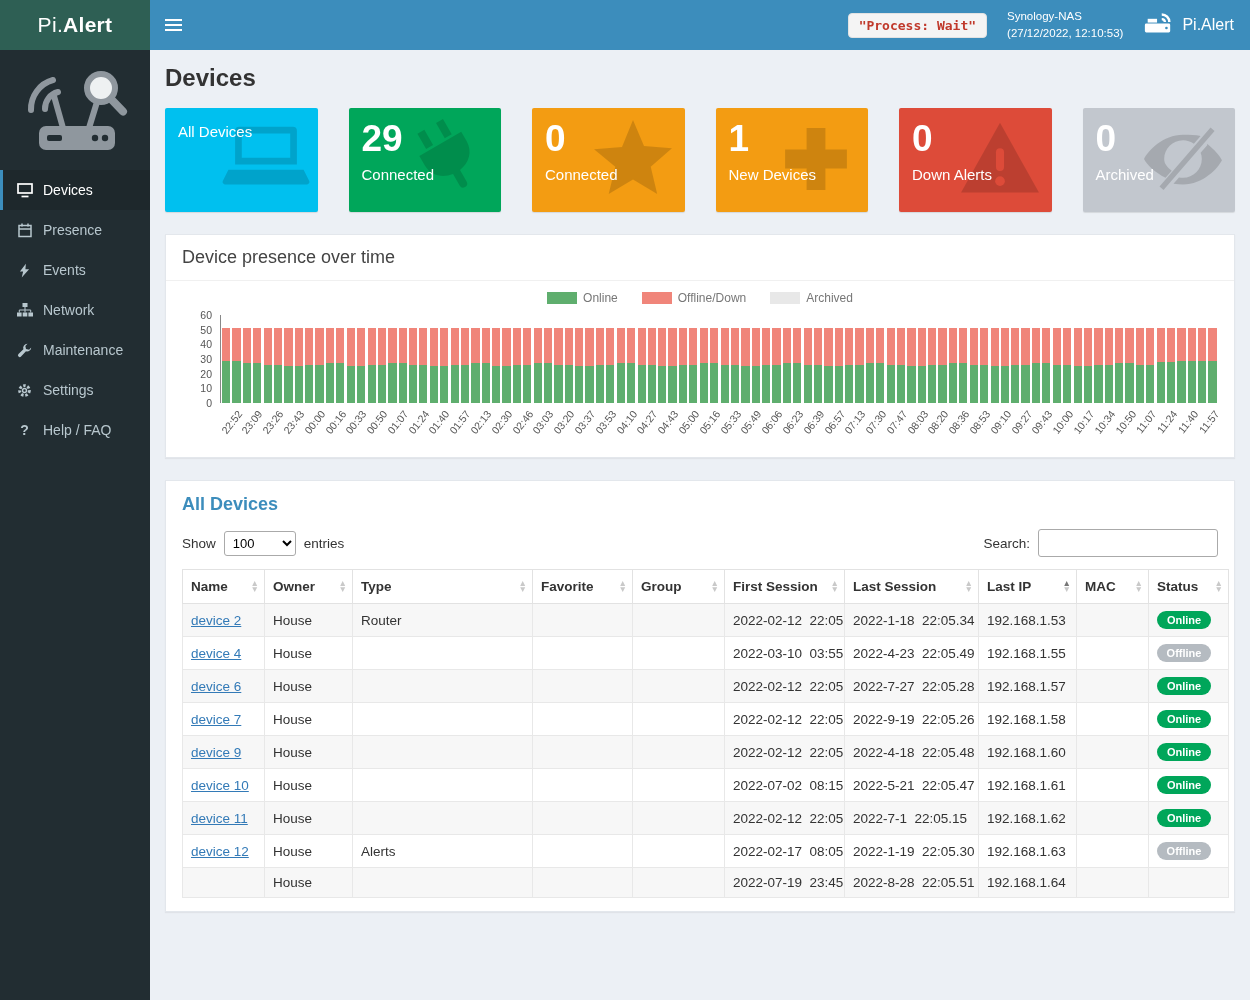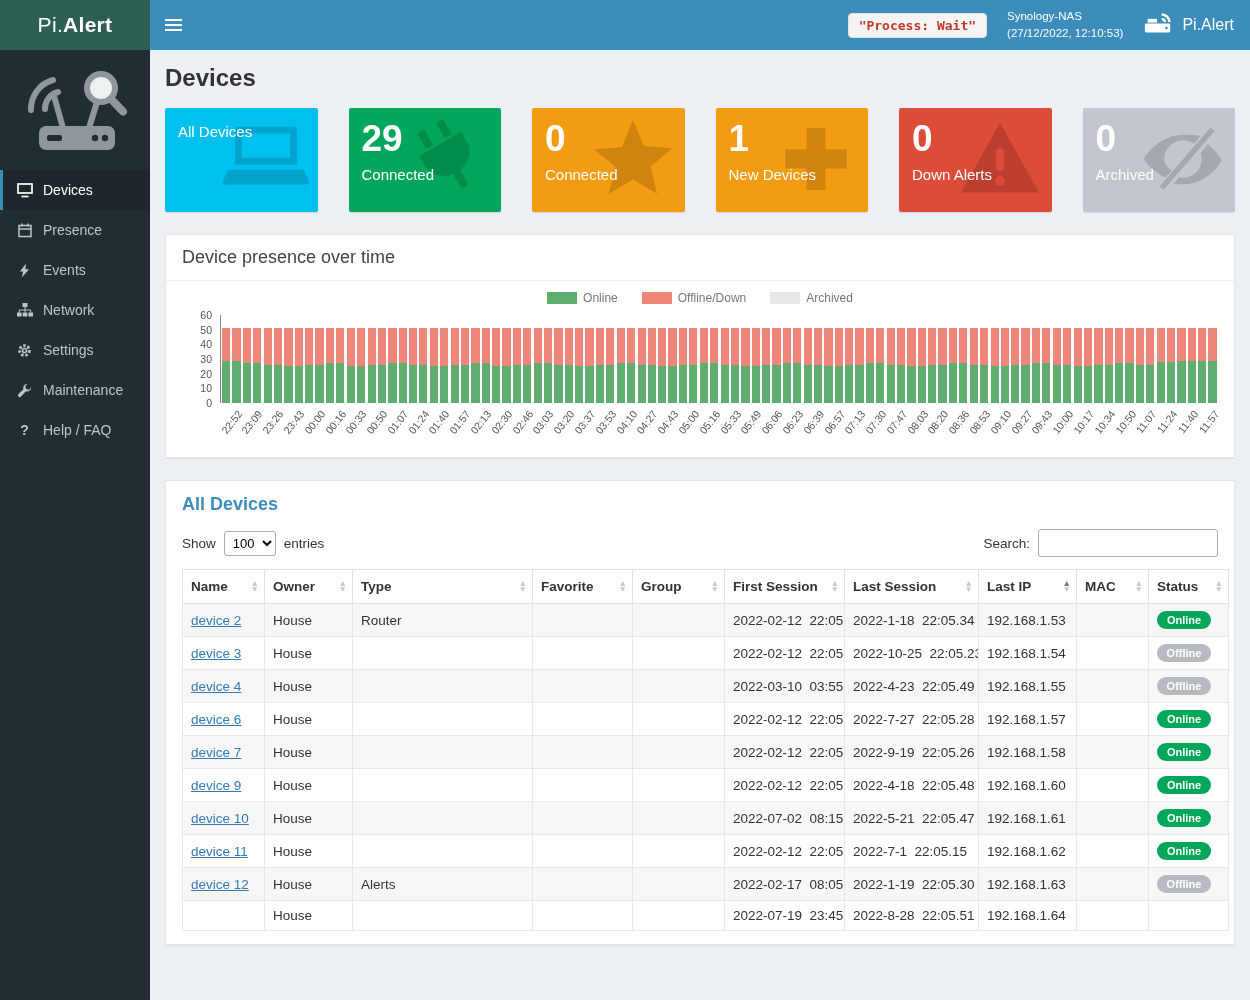--- a/index.html
+++ b/index.html
@@ -52,21 +52,21 @@
   .bar{flex:1;display:flex;flex-direction:column;justify-content:flex-end}
   .seg-off{background:#f0857a}
   .seg-on{background:#5fae6e}
   .xlabels{position:relative;height:48px}
   .xlabels span{position:absolute;top:5px;font-size:10.5px;color:#555;white-space:nowrap;transform:translateX(-100%) rotate(-52deg);transform-origin:right top}
 
   
   .panel-table{padding:13px 16px}
   .tp-title{color:#3c8dbc;font-size:18px;margin-bottom:14px;font-weight:600}
   .controls{display:flex;align-items:center;margin-bottom:12px;font-size:13.5px;color:#333}
-  .controls select{margin:0 8px;padding:3px 4px;border:1px solid #aaa;border-radius:3px;font-size:13px;width:52px;background:#fff}
+  .controls select{margin:0 8px;padding:3px 4px;border:1px solid #aaa;border-radius:3px;font-size:13px;width:72px;background:#fff}
   .search{margin-left:auto;display:flex;align-items:center;gap:8px}
   .search input{width:180px;height:28px;border:1px solid #aaa;border-radius:3px;padding:0 6px;font-size:13px}
   table{width:100%;border-collapse:collapse;font-size:13.5px;table-layout:fixed}
   th{font-weight:bold;text-align:left;padding:9px 18px 9px 8px;border:1px solid #e2e2e2;position:relative;cursor:pointer;white-space:nowrap;overflow:hidden}
   .sorters{position:absolute;right:5px;top:50%;transform:translateY(-50%);display:flex;flex-direction:column;font-size:8.5px;color:#c9c9c9;line-height:.8}
   .sorters i{font-style:normal}
   th.sorted-asc .sorters i:first-child{color:#777}
   td{padding:7px 8px;border:1px solid #e8e8e8;white-space:pre;overflow:hidden}
   tbody tr:nth-child(odd){background:#f7f7f7}
   a.devlink{color:#337ab7;text-decoration:underline;cursor:pointer}
@@ -163,33 +163,33 @@
             <rect x="5.7" y="9.5" width="4.6" height="4" fill="currentColor"></rect>
             <rect x="11.4" y="9.5" width="4.6" height="4" fill="currentColor"></rect>
             <path d="M8 4v3 M2.3 9.5V7h11.4v2.5 M8 7v2.5" stroke="currentColor" fill="none"></path>
           </svg>
         </span>
         <span class="ml">Network</span>
       </li>
       <li class="menu-item">
         <span class="mi">
           <svg width="15" height="15" viewBox="0 0 16 16">
+            <path d="M15.2 4.4a4.4 4.4 0 0 1-5.6 4.4L4.3 14.5a1.9 1.9 0 1 1-2.7-2.7L6.8 6.6A4.4 4.4 0 0 1 11.2.8L8.9 3.1l.7 3.3 3.3.7 2.3-2.3z" fill="currentColor"></path>
+          </svg>
+        </span>
+        <span class="ml">Maintenance</span>
+      </li>
+      <li class="menu-item">
+        <span class="mi">
+          <svg width="15" height="15" viewBox="0 0 16 16">
             <circle cx="8" cy="8" r="5.2" fill="none" stroke="currentColor" stroke-width="3.1" stroke-dasharray="2.6 1.9"></circle>
             <circle cx="8" cy="8" r="2.1" fill="none" stroke="currentColor" stroke-width="1.6"></circle>
           </svg>
         </span>
         <span class="ml">Settings</span>
-      </li>
-      <li class="menu-item">
-        <span class="mi">
-          <svg width="15" height="15" viewBox="0 0 16 16">
-            <path d="M15.2 4.4a4.4 4.4 0 0 1-5.6 4.4L4.3 14.5a1.9 1.9 0 1 1-2.7-2.7L6.8 6.6A4.4 4.4 0 0 1 11.2.8L8.9 3.1l.7 3.3 3.3.7 2.3-2.3z" fill="currentColor"></path>
-          </svg>
-        </span>
-        <span class="ml">Maintenance</span>
       </li>
       <li class="menu-item">
         <span class="mi">
           <span style="font-weight:bold;font-size:14px">?</span>
         </span>
         <span class="ml">Help / FAQ</span>
       </li>
     </ul>
 </aside>
 
@@ -880,32 +880,20 @@
             <td>Router</td>
             <td></td>
             <td></td>
             <td>2022-02-12  22:05</td>
             <td>2022-1-18  22:05.34</td>
             <td>192.168.1.53</td>
             <td></td>
             <td><span class="badge online">Online</span></td>
           </tr>
           <tr>
-            <td><a class="devlink">device 3</a></td>
-            <td>House</td>
-            <td></td>
-            <td></td>
-            <td></td>
-            <td>2022-02-12  22:05</td>
-            <td>2022-10-25  22:05.23</td>
-            <td>192.168.1.54</td>
-            <td></td>
-            <td><span class="badge offline">Offline</span></td>
-          </tr>
-          <tr>
             <td><a class="devlink">device 4</a></td>
             <td>House</td>
             <td></td>
             <td></td>
             <td></td>
             <td>2022-03-10  03:55</td>
             <td>2022-4-23  22:05.49</td>
             <td>192.168.1.55</td>
             <td></td>
             <td><span class="badge offline">Offline</span></td>

